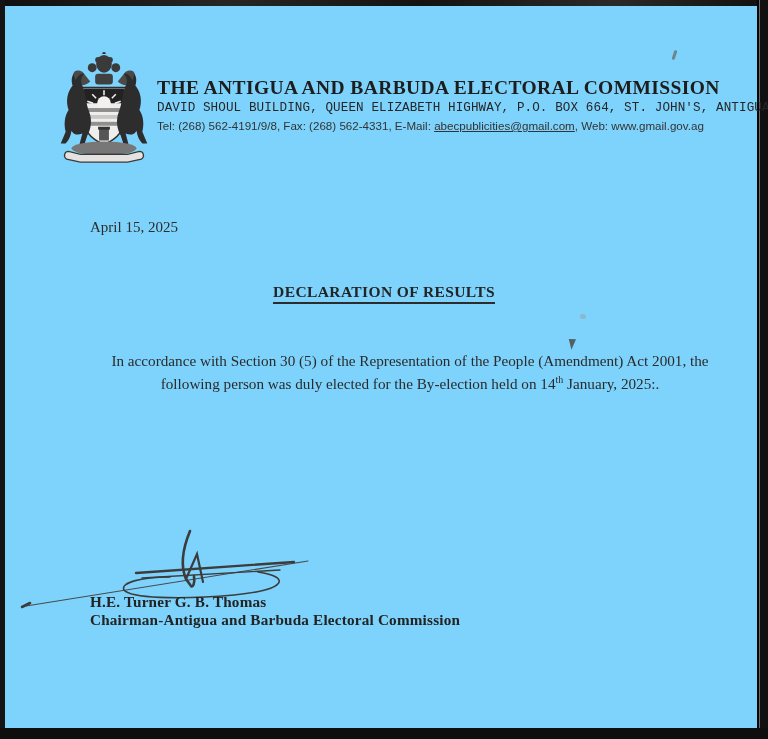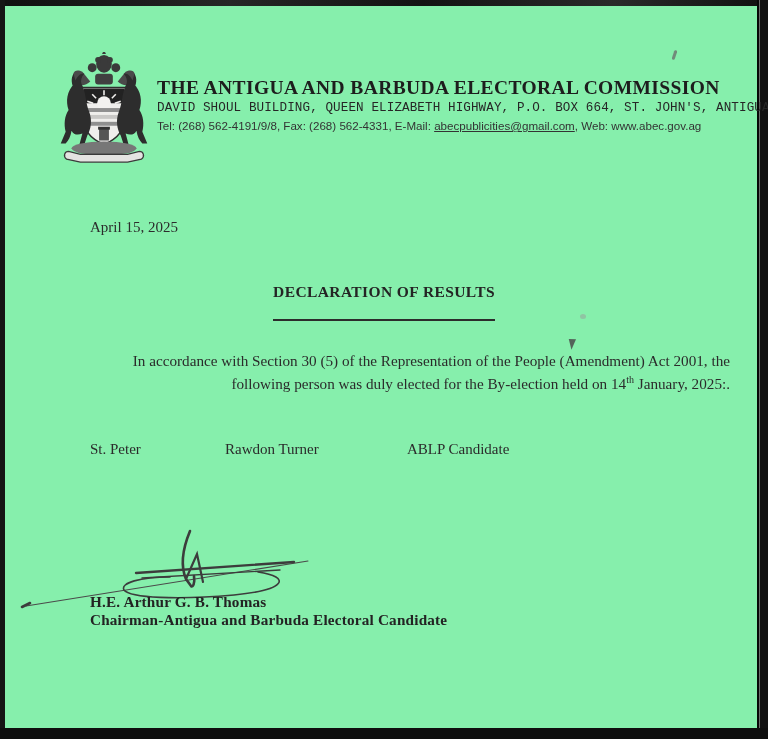--- a/index.html
+++ b/index.html
@@ -1,19 +1,19 @@
 <!DOCTYPE html>
 <html><head>
 <meta charset="utf-8">
 <style>
   * { margin:0; padding:0; box-sizing:border-box; }
   html,body { background:#000; }
   .scan {
     position:relative; width:768px; height:739px;
-    background:#86efac; overflow:hidden;
+    background:#7dd3fc; overflow:hidden;
     font-family:"Liberation Serif", serif; color:#2e2e2e;
   }
   
   .edge-top    { position:absolute; top:0; left:0; right:0; height:6px;
                  background:linear-gradient(90deg,#101010,#262626 30%,#131313 55%,#2a2a2a 80%,#101010); }
   .edge-left   { position:absolute; top:0; left:0; bottom:0; width:5px; background:#151515; }
   .edge-right  { position:absolute; top:0; right:0; bottom:0; width:11px;
                  background:linear-gradient(90deg,#070707 0 2px,#6b6b6b 2px 3px,#111 3px 100%); }
   .edge-bottom { position:absolute; bottom:0; left:0; right:0; height:11px; background:#0e0e0e; }
 
@@ -32,26 +32,26 @@
     left:157px; top:119px; font-size:11.6px; color:#333;
     font-family:"Liberation Sans", sans-serif; white-space:nowrap;
   }
   .contact-line .email { text-decoration:underline;margin-top:8px; }
 
   .date-line { left:90px; top:219px; font-size:15px; color:#2c2c2c; }
 
   .doc-title-wrap { left:0; right:0; top:283px; text-align:center; }
   .doc-title {
     display:inline-block; font-weight:bold; font-size:15.5px; letter-spacing:.4px;
-    color:#242424; border-bottom:2.5px solid #2c2c2c; padding-bottom:18px;
+    color:#242424; border-bottom:2.5px solid #2c2c2c; padding-bottom:1px;
   }
 
   .body-para {
     left:90px; top:350px; width:640px; font-size:15.2px; line-height:22.5px;
-    color:#2b2b2b; text-align:right;
+    color:#2b2b2b; text-align:center;
   }
   .body-para sup { font-size:10px; vertical-align:super; line-height:0; }
 
   .result-row { left:0; top:441px; right:0; height:20px; font-size:15px; color:#2b2b2b; }
   .result-row span { position:absolute; white-space:nowrap; }
   .col-constituency { left:90px; }
   .col-candidate    { left:225px; }
   .col-party        { left:407px; }
 
   .signature-box { left:18px; top:528px; width:305px; height:84px; }
@@ -121,52 +121,47 @@
       </g>
 
       <ellipse cx="60" cy="98" rx="33" ry="7" fill="#777"></ellipse>
       <path d="M24,101 C20,101 18,106 22,109 L36,112 H84 L98,109 C102,106 100,101 96,101 L84,104 H36 Z" fill="#e4e3e1" stroke="#3a3a3a" stroke-width="1.3"></path>
       <line x1="36" y1="104" x2="84" y2="104" stroke="#3a3a3a" stroke-width="0.8"></line>
     </svg>
   </div>
 
   <div class="abs org-name">THE ANTIGUA AND BARBUDA ELECTORAL COMMISSION</div>
   <div class="abs address-line">DAVID SHOUL BUILDING, QUEEN ELIZABETH HIGHWAY, P.O. BOX 664, ST. JOHN'S, ANTIGUA</div>
-  <div class="abs contact-line"><span>Tel: (268) 562-4191/9/8, Fax: (268) 562-4331, E-Mail: </span><span class="email">abecpublicities@gmail.com</span><span>, Web: www.abec.gov.ag</span></div>
+  <div class="abs contact-line"><span>Tel: (268) 562-4191/9/8, Fax: (268) 562-4331, E-Mail: </span><span class="email">abecpublicities@gmail.com</span><span>, Web: www.gmail.gov.ag</span></div>
 
   <div class="abs date-line">April 15, 2025</div>
 
   <div class="abs doc-title-wrap">
     <span class="doc-title">DECLARATION OF RESULTS</span>
   </div>
 
   <div class="abs body-para"><span>In accordance with Section 30 (5) of the Representation of the People (Amendment) Act 2001, the following person was duly elected for the By-election held on 14</span><sup>th</sup><span> January, 2025:.</span></div>
 
-  <div class="abs result-row">
-    <span class="col-constituency">St. Peter</span>
-    <span class="col-candidate">Rawdon Turner</span>
-    <span class="col-party">ABLP Candidate</span>
-  </div>
 
   <div class="abs signature-box">
     <svg viewBox="0 0 305 84" width="305" height="84" aria-hidden="true" fill="none" stroke="#3c3c3c" stroke-linecap="round">
 
       <path d="M8,78 L290,33" stroke-width="1.1" stroke="#4a4a4a"></path>
       <path d="M4,79 L12,75" stroke-width="2.6"></path>
 
       <path d="M172,3 C165,20 162,37 168,51 L173,58 C175,60 177,55 176,48" stroke-width="2.6"></path>
       <path d="M168,51 L179,26 L185,54" stroke-width="2.2"></path>
 
       <path d="M118,45 L276,34" stroke-width="2.4"></path>
       <path d="M124,50 L262,42" stroke-width="1.4"></path>
 
       <path d="M240,44 C274,49 268,62 216,67 C160,72 112,70 106,62 C102,55 122,49 152,49" stroke-width="1.6"></path>
     </svg>
   </div>
 
-  <div class="abs signatory-name">H.E. Arthur G. B. Thomas</div>
-  <div class="abs signatory-title">Chairman-Antigua and Barbuda Electoral Candidate</div>
+  <div class="abs signatory-name">H.E. Turner G. B. Thomas</div>
+  <div class="abs signatory-title">Chairman-Antigua and Barbuda Electoral Commission</div>
 
   <div class="abs artifact-tick"></div>
   <div class="abs artifact-smudge"></div>
   <div class="abs artifact-cursor"></div>
 
 </div>
 
 </body></html>

